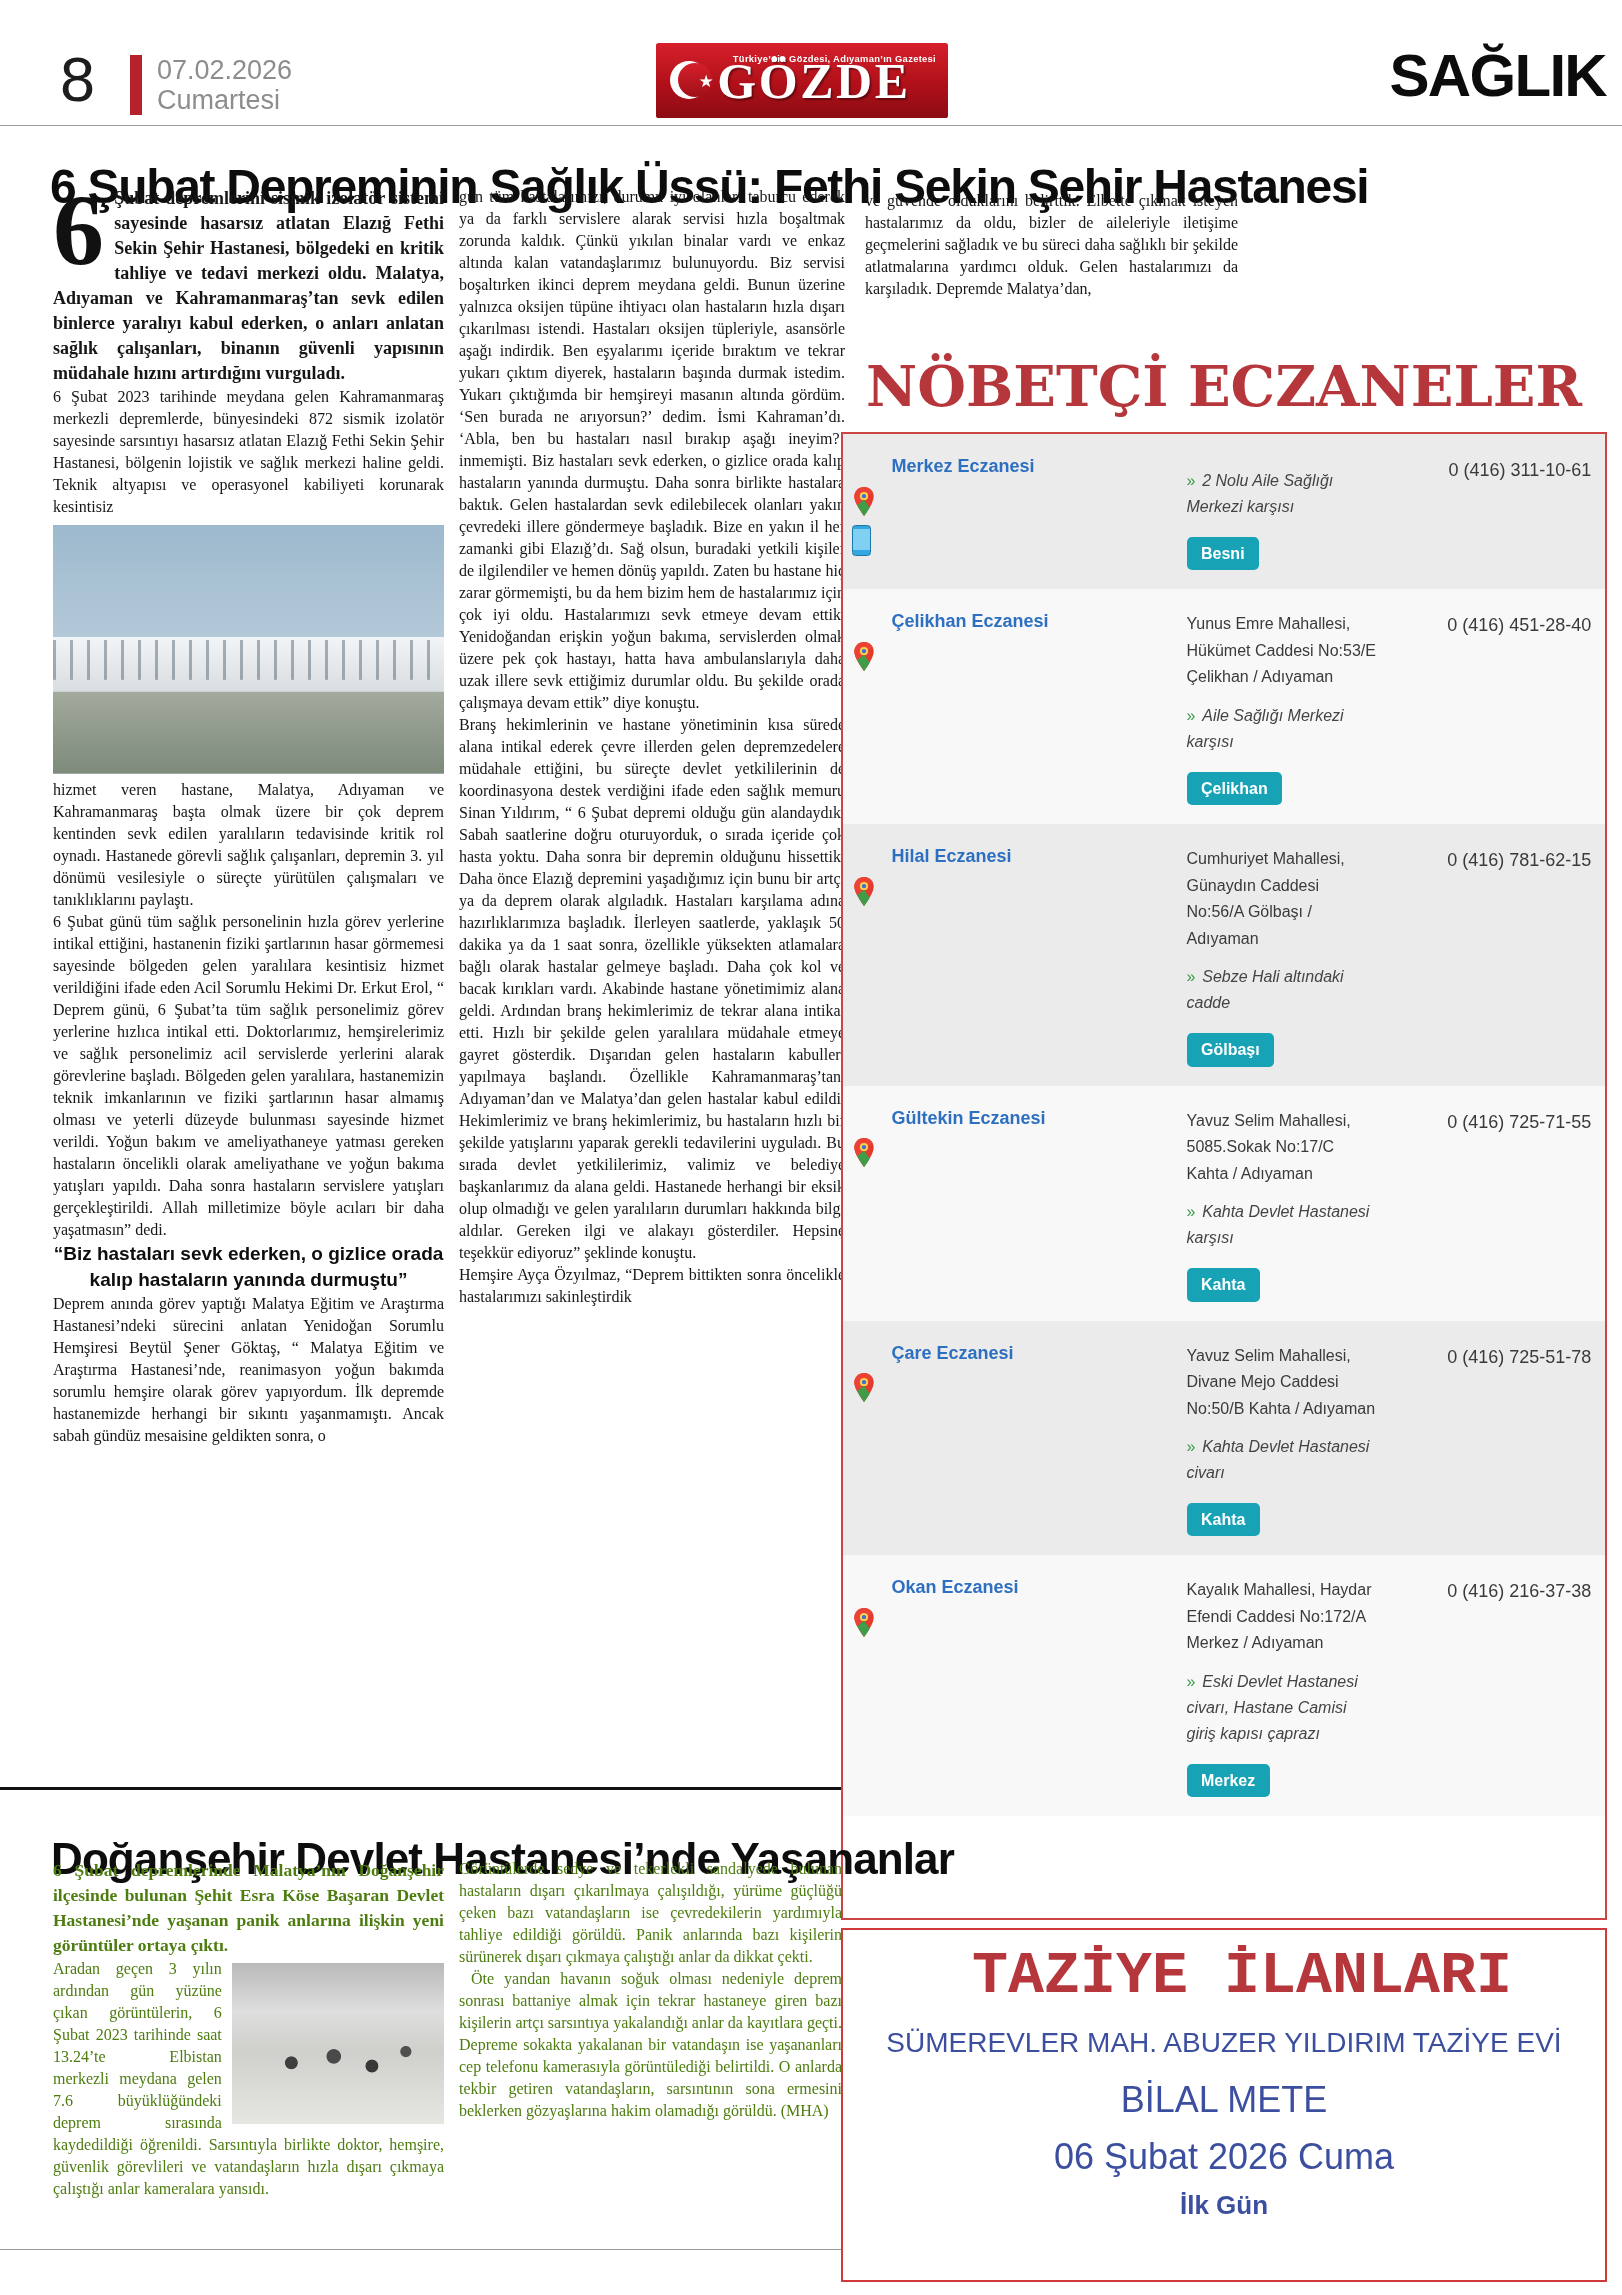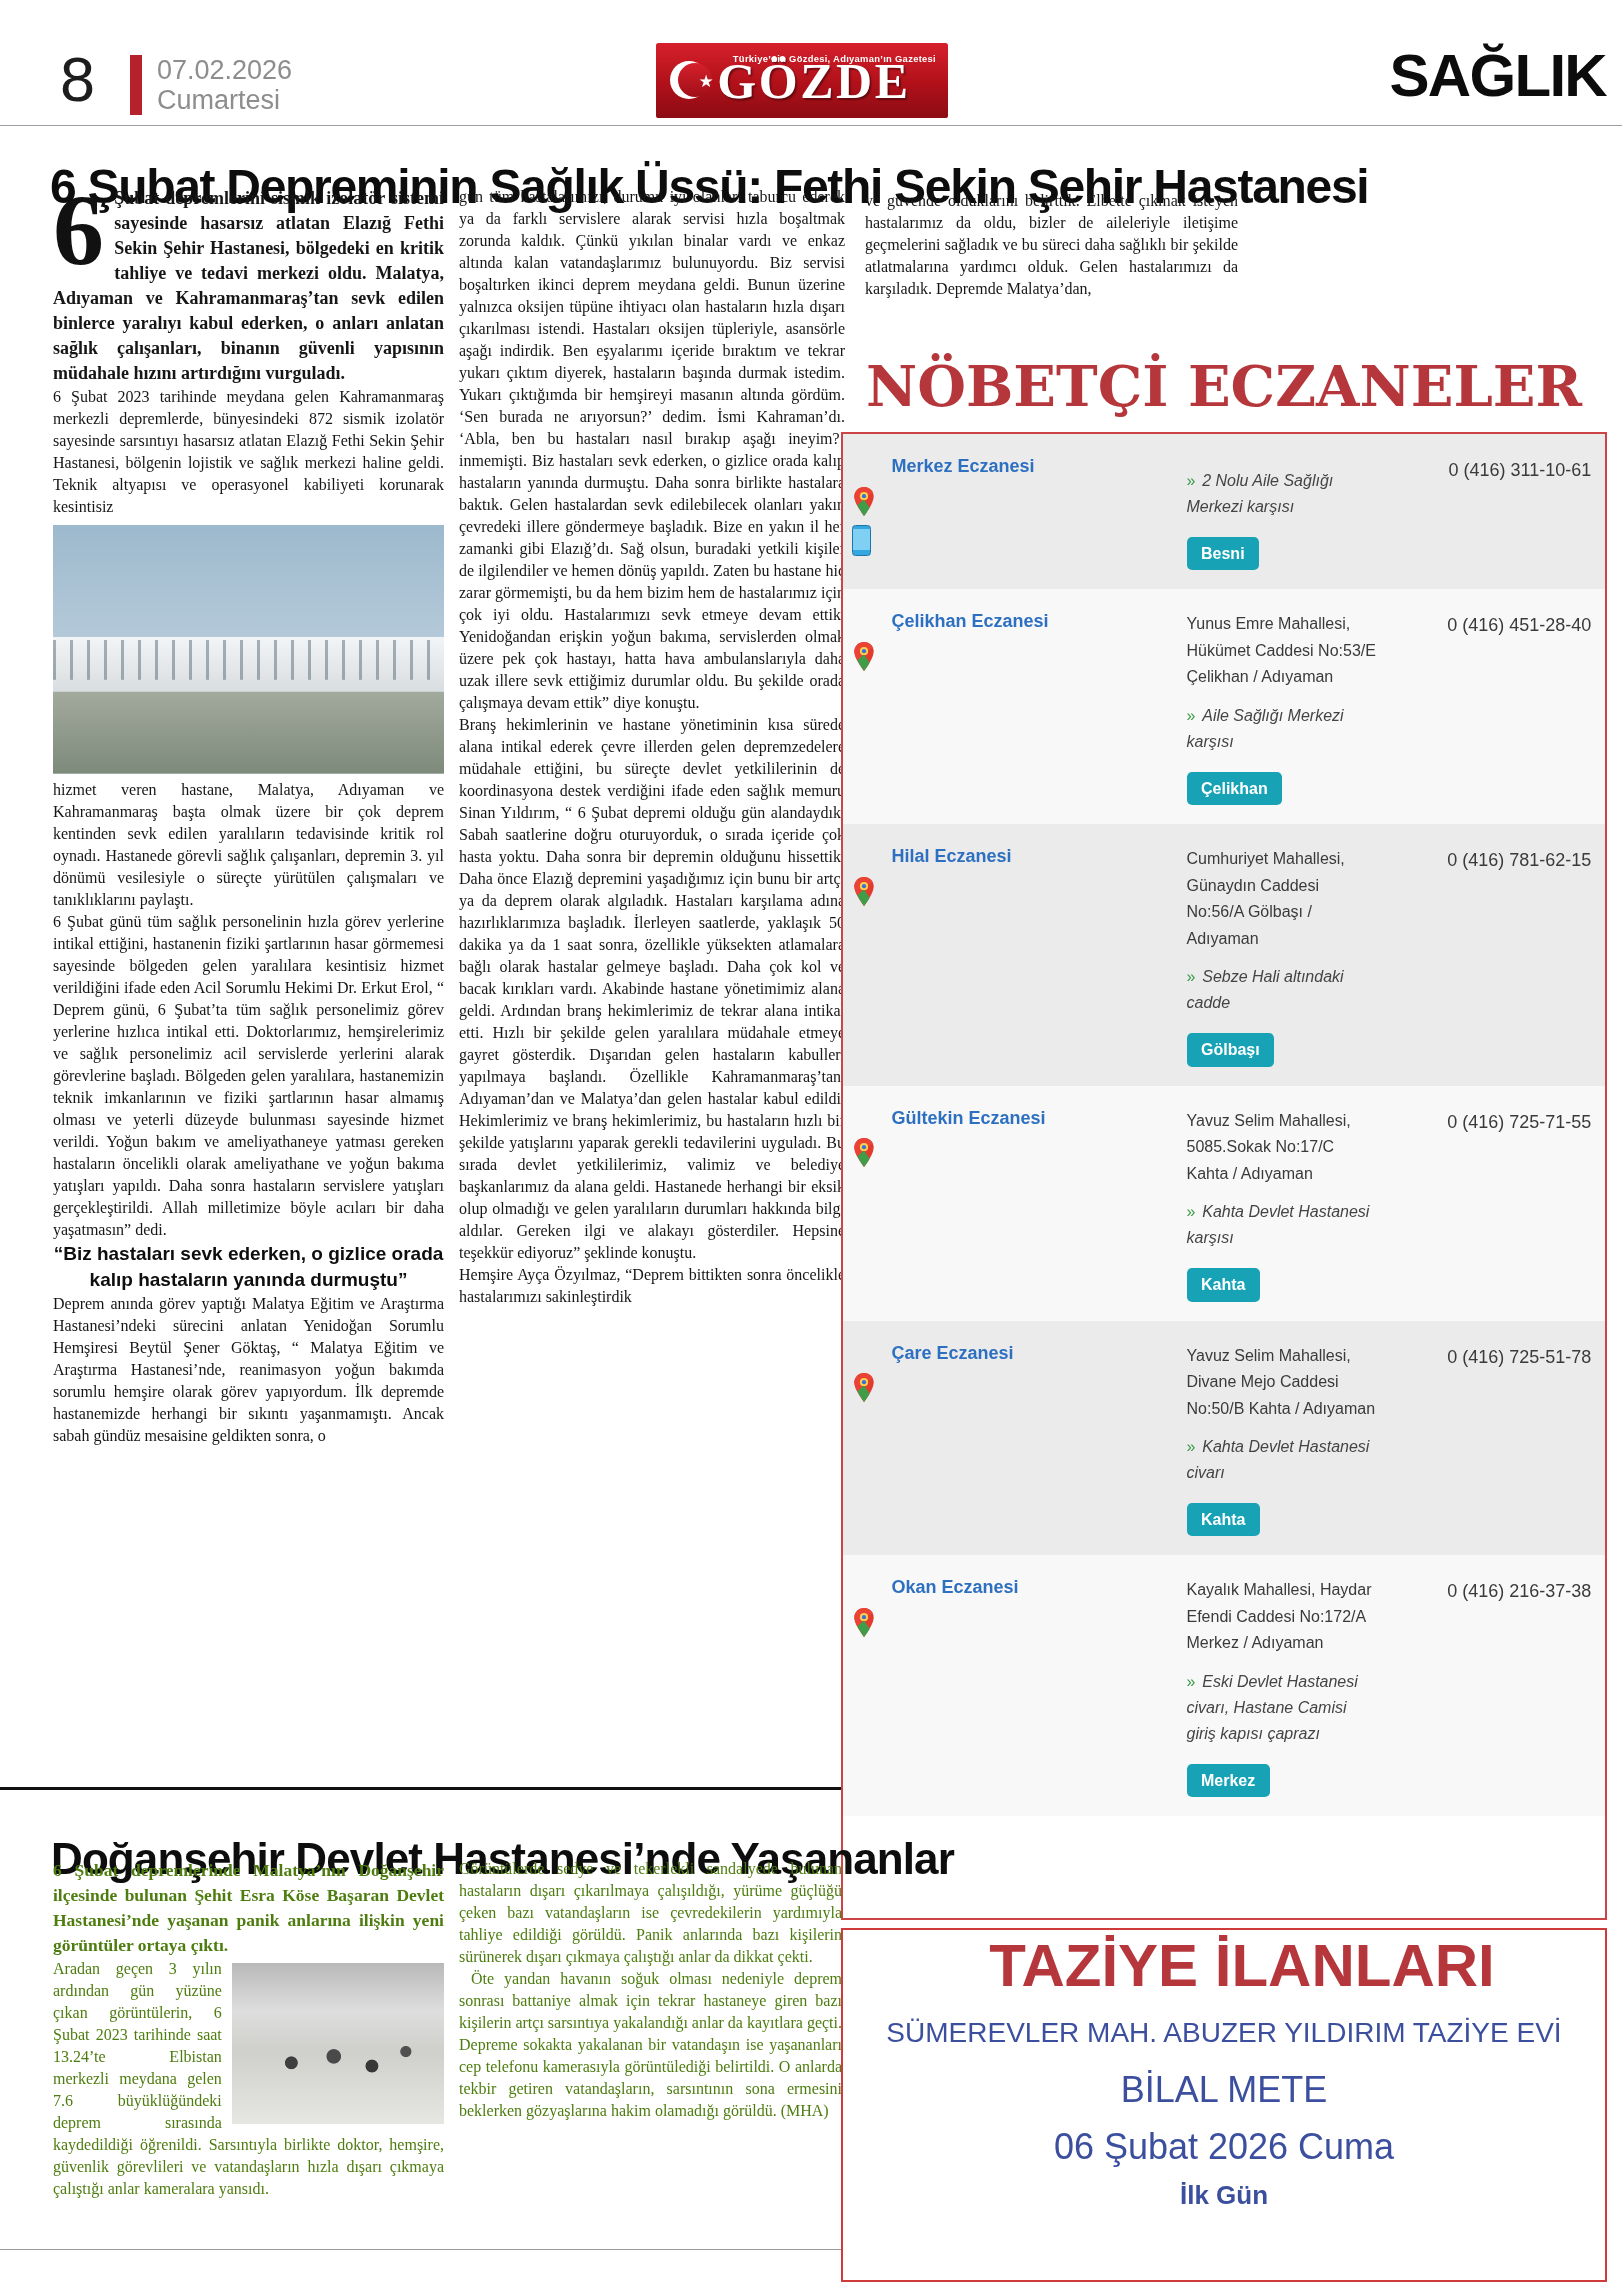--- a/index.html
+++ b/index.html
@@ -79,22 +79,22 @@
   .note-marker{color:#3a9b48;font-style:normal;margin-right:6.8px;}
   .pharm-badges{margin-top:17px;}
   .badge{display:inline-block;background:#17a3b5;color:#fff;font-weight:bold;font-size:16px;
          padding:7.7px 14.5px;border-radius:5.1px;margin-right:10.2px;}
   .pharm-phone{position:absolute;right:13.7px;top:26px;width:205px;text-align:right;
                font-size:18px;color:#3a3a3a;}
 
   
   .taziye-box{position:absolute;left:841px;top:1928px;width:766px;height:354px;
               border:2.6px solid #cf3a3a;box-sizing:border-box;background:#fff;text-align:center;}
-  .taziye-title{font-family:Liberation Sans, sans-serif;font-weight:bold;font-size:60px;line-height:72px;
-                color:#b5373c;margin-top:0;padding-left:36px;}
+  .taziye-title{font-family:Liberation Mono, monospace;font-weight:bold;font-size:60px;line-height:72px;
+                color:#b5373c;margin-top:10px;padding-left:36px;}
   .taziye-line1{font-family:"Liberation Sans",sans-serif;font-size:28px;line-height:38px;
                 color:#3c4f9f;margin:12px 26px 0 26px;}
   .taziye-name{font-family:"Liberation Sans",sans-serif;font-size:36px;color:#3c4f9f;margin-top:17px;}
   .taziye-date{font-family:Liberation Sans, sans-serif;font-size:36px;color:#3c4f9f;margin-top:15.4px;}
   .taziye-day{font-family:"Liberation Sans",sans-serif;font-weight:bold;font-size:26px;
               color:#3c4f9f;margin-top:12px;}
 
   
   .black-divider{position:absolute;left:0;top:1787px;width:841px;height:2.6px;background:#111;}
   .dog-headline{position:absolute;left:51px;top:1797px;width:790px;

